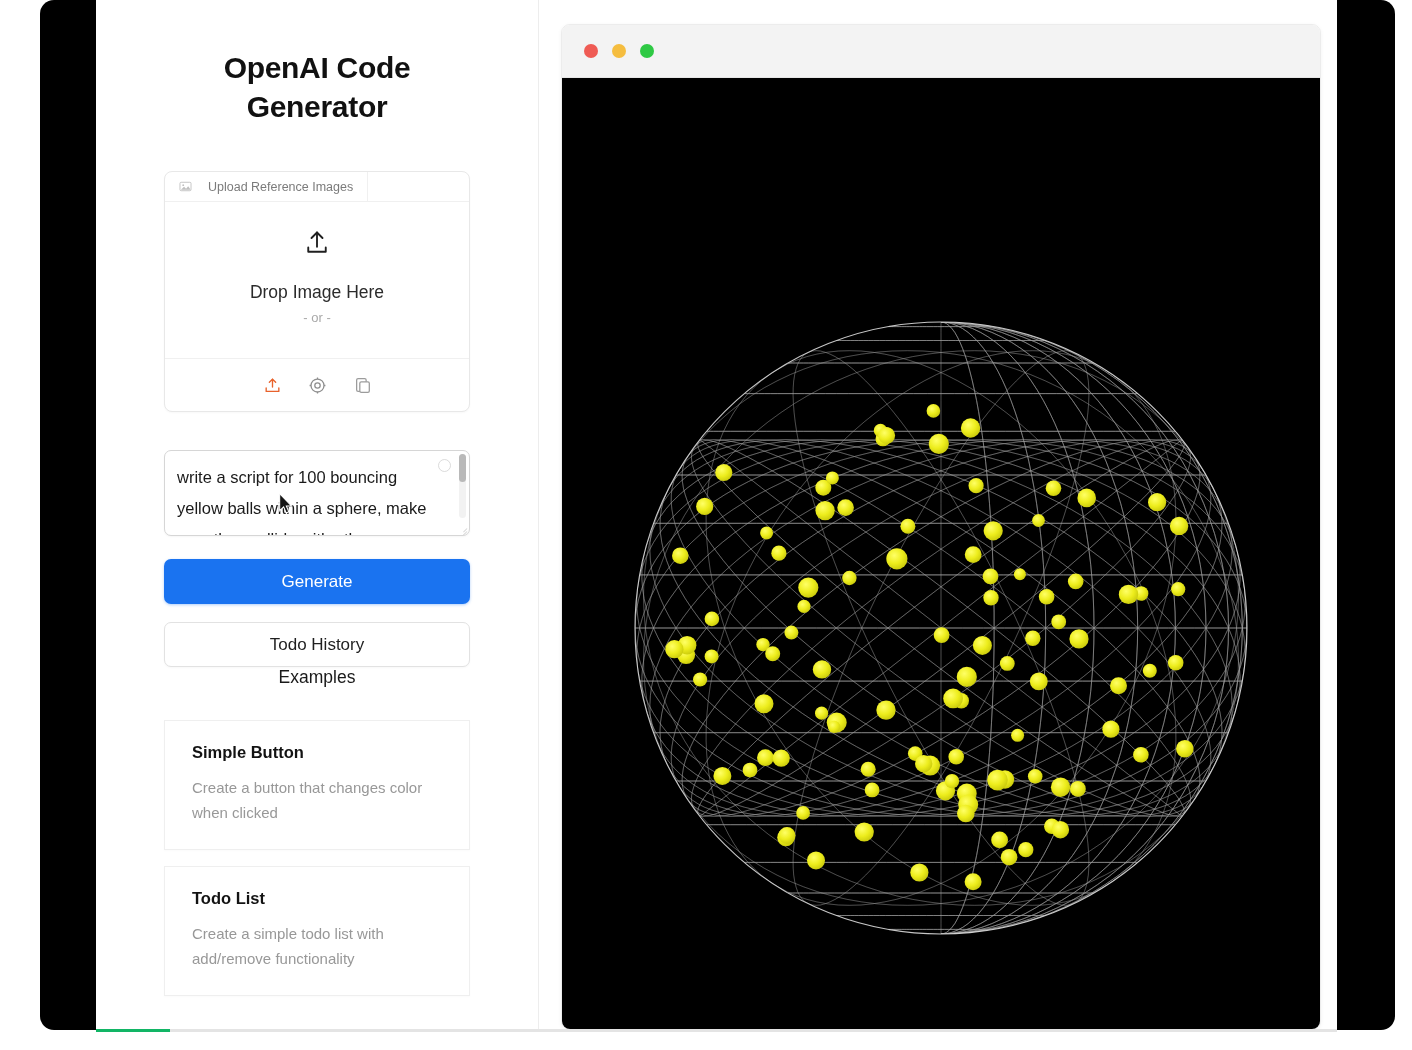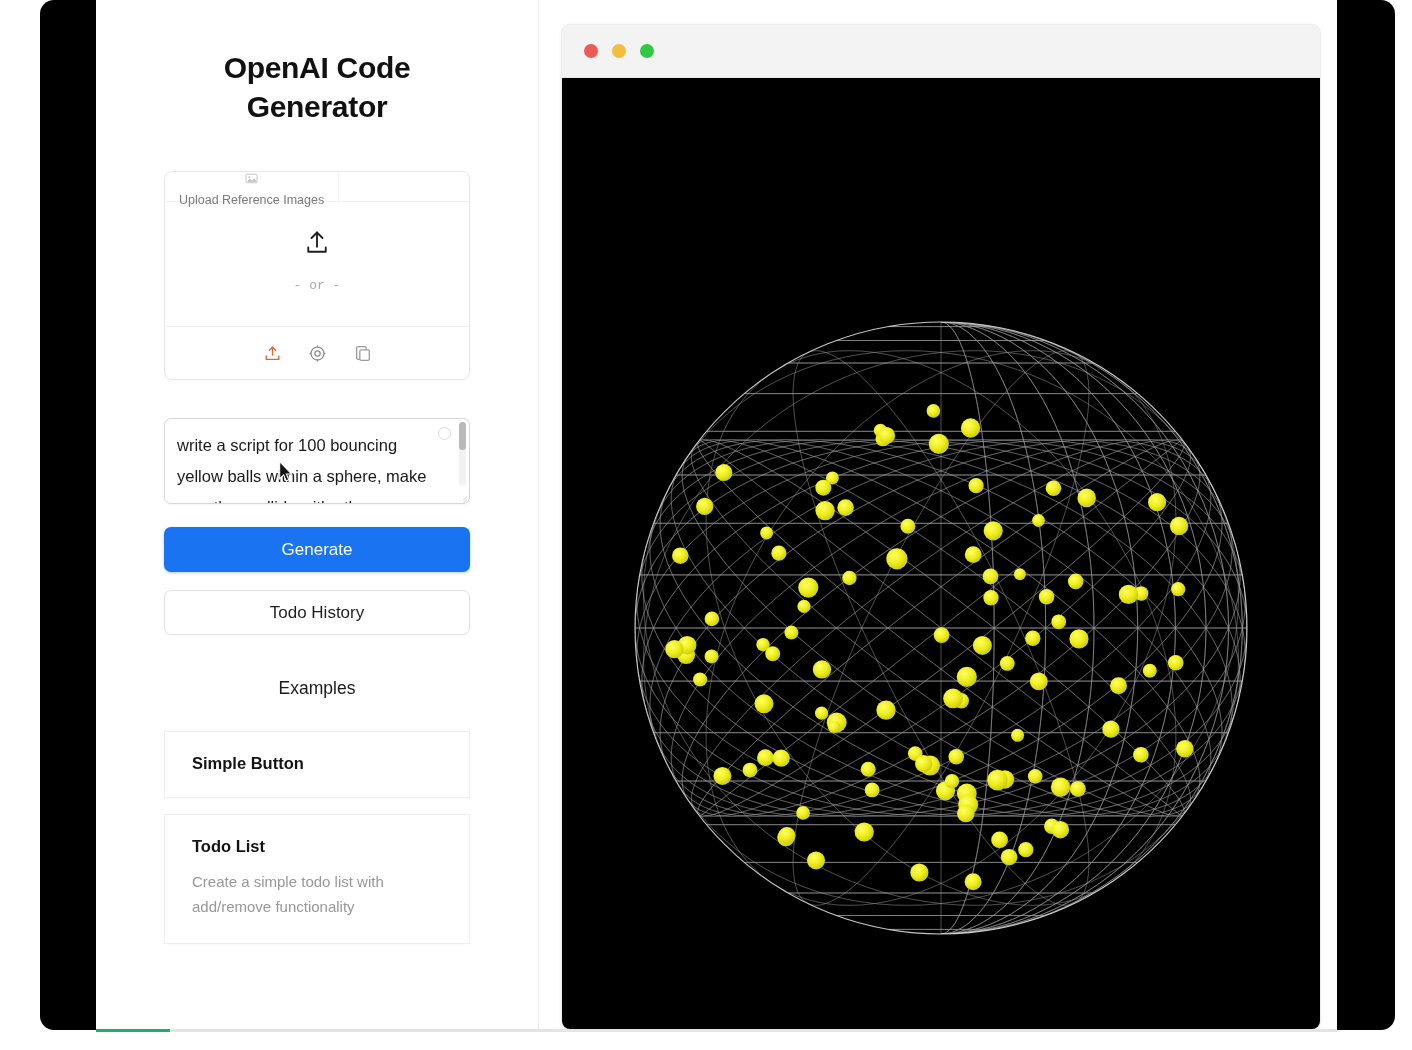--- a/index.html
+++ b/index.html
@@ -72,46 +72,44 @@
   }
   .upload-tabbar {
     display: flex;
     align-items: center;
     height: 30px;
     border-bottom: 1px solid #f0f0f0;
   }
   .upload-tab {
     display: flex;
     align-items: center;
-    gap: 8px;
+    gap: 16px;
     padding: 0 14px;
     height: 100%;
     border-right: 1px solid #f0f0f0;
     font-size: 12.5px;
     color: #7b7b7b;
-    flex-direction: column;
   }
   .tiny-icon { display: inline-flex; opacity: .55; }
 
   .dropzone {
     padding: 26px 0 30px;
     text-align: center;
     border-bottom: 1px solid #f0f0f0;
   }
   .dz-arrow { display: block; margin: 0 auto 16px; }
   .dz-main {
     font-size: 17.5px;
     color: #2b2b2b;
     line-height: 28px;
   }
   .dz-or {
     font-size: 13px;
     color: #a9a9a9;
     margin: 4px 0 3px;
-    font-family: Liberation Mono, monospace;
   }
 
   .upload-actions {
     display: flex;
     align-items: center;
     justify-content: center;
     gap: 26px;
     height: 52px;
   }
   .ua-btn { display: inline-flex; cursor: pointer; }
@@ -219,21 +217,20 @@
   .btn-clear {
     margin-top: 18px;
     background: #ffffff;
     color: #1f1f1f;
     border: 1px solid #e2e2e2;
     box-shadow: 0 1px 2px rgba(0,0,0,0.03);
   }
 
   .examples-title {
     text-align: center;
-    margin-top: 43px;
     font-size: 17.5px;
     color: #1a1a1a;
   }
 
   .examples-list { margin-top: 32px; }
   .example-card {
     border: 1px solid #efefef;
     border-radius: 0;
     background: #fff;
     padding: 22px 27px 24px;
@@ -334,20 +331,21 @@
         </div>
 
         <div class="dropzone">
           <span class="dz-arrow">
             <svg width="30" height="30" viewBox="0 0 24 24" fill="none" stroke="#1f1f1f" stroke-width="1.5" stroke-linecap="round" stroke-linejoin="round">
               <path d="M12 3.6 V15"></path>
               <path d="M7.6 8 L12 3.6 L16.4 8"></path>
               <path d="M5 15.6 V19 H19 V15.6"></path>
             </svg>
           </span>
+          <div class="dz-main">Drop Image Here</div>
           <div class="dz-or">- or -</div>
         </div>
 
         <div class="upload-actions">
           <span class="ua-btn">
             <svg width="19" height="19" viewBox="0 0 24 24" fill="none" stroke="#e8622c" stroke-width="1.7" stroke-linecap="round" stroke-linejoin="round">
               <path d="M12 4 V14"></path>
               <path d="M8 8 L12 4 L16 8"></path>
               <path d="M4 15 V19.5 H20 V15"></path>
             </svg>
@@ -387,20 +385,21 @@
       </div>
 
       <div class="btn btn-generate">Generate</div>
       <div class="btn btn-clear">Todo History</div>
 
       <div class="examples-title">Examples</div>
 
       <div class="examples-list">
         <div class="example-card">
           <div class="example-title">Simple Button</div>
+          <div class="example-desc">Create a button that changes color when clicked</div>
         </div>
         <div class="example-card">
           <div class="example-title">Todo List</div>
           <div class="example-desc">Create a simple todo list with add/remove functionality</div>
         </div>
       </div>
     </div>
 
     <div class="preview">
       <div class="window">

